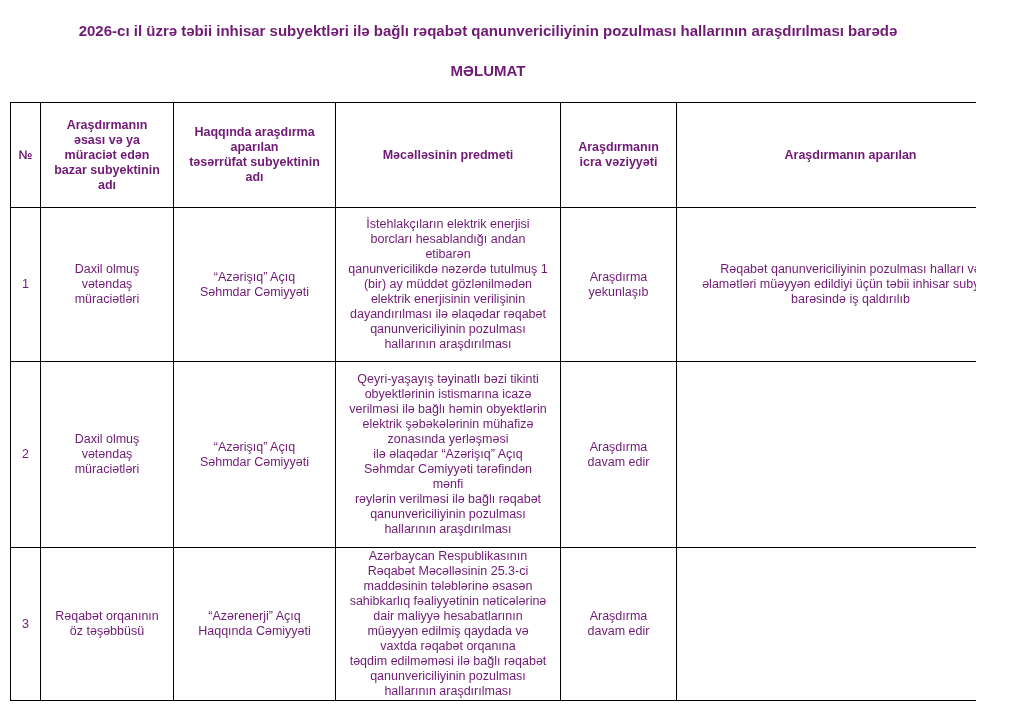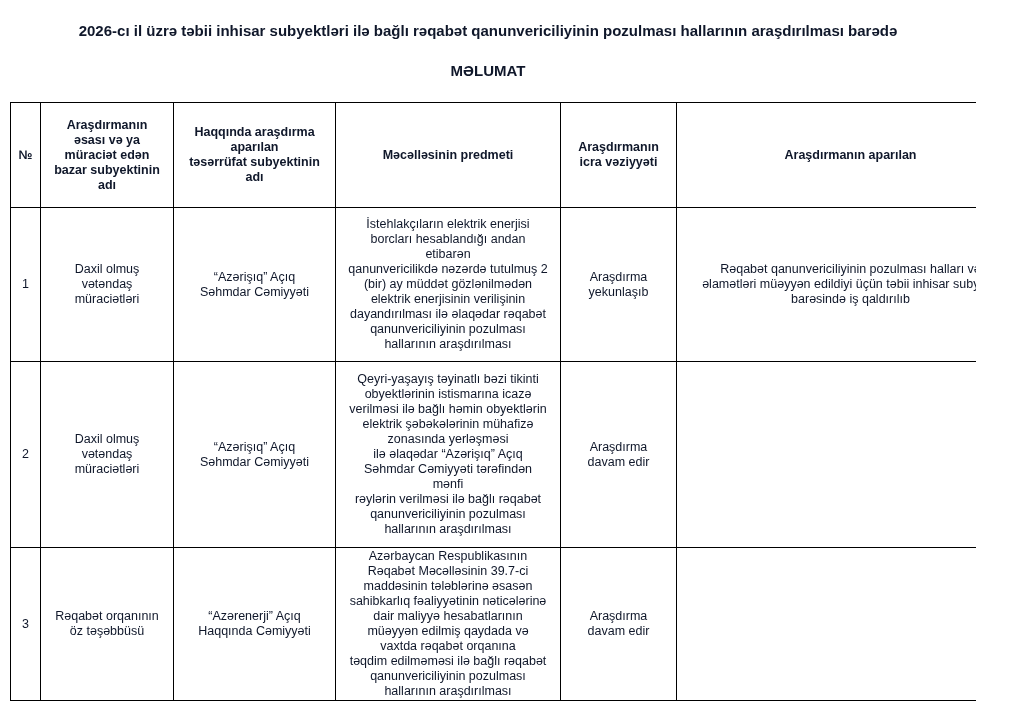--- a/index.html
+++ b/index.html
@@ -1,21 +1,21 @@
 <!DOCTYPE html>
 <html><head>
 <meta charset="utf-8">
 <style>
   html, body { margin: 0; padding: 0; background: #ffffff; }
   .doc {
     position: relative;
     width: 976px;
     height: 712px;
     background: #ffffff;
-    color: #0f172a;
+    color: #701a75;
     font-family: "Liberation Sans", sans-serif;
     overflow: hidden;
   }
   .title-block { padding-top: 22px; text-align: center; }
   .title-line {
     font-size: 15px;
     font-weight: bold;
     line-height: 18px;
   }
   .title-line.sub { margin-top: 22px; }
@@ -86,21 +86,21 @@
       <tr class="r1">
         <td class="no-top">1</td>
         <td>Daxil olmuş
 vətəndaş
 müraciətləri</td>
         <td>“Azərişıq” Açıq
 Səhmdar Cəmiyyəti</td>
         <td>İstehlakçıların elektrik enerjisi
 borcları hesablandığı andan
 etibarən
-qanunvericilikdə nəzərdə tutulmuş 2
+qanunvericilikdə nəzərdə tutulmuş 1
 (bir) ay müddət gözlənilmədən
 elektrik enerjisinin verilişinin
 dayandırılması ilə əlaqədar rəqabət
 qanunvericiliyinin pozulması
 hallarının araşdırılması</td>
         <td>Araşdırma
 yekunlaşıb</td>
         <td>Rəqabət qanunvericiliyinin pozulması halları və
 əlamətləri müəyyən edildiyi üçün təbii inhisar subyekti
 barəsində iş qaldırılıb</td>
@@ -127,21 +127,21 @@
 davam edir</td>
         <td></td>
       </tr>
       <tr class="r3">
         <td>3</td>
         <td>Rəqabət orqanının
 öz təşəbbüsü</td>
         <td>“Azərenerji” Açıq
 Haqqında Cəmiyyəti</td>
         <td>Azərbaycan Respublikasının
-Rəqabət Məcəlləsinin 39.7-ci
+Rəqabət Məcəlləsinin 25.3-ci
 maddəsinin tələblərinə əsasən
 sahibkarlıq fəaliyyətinin nəticələrinə
 dair maliyyə hesabatlarının
 müəyyən edilmiş qaydada və
 vaxtda rəqabət orqanına
 təqdim edilməməsi ilə bağlı rəqabət
 qanunvericiliyinin pozulması
 hallarının araşdırılması</td>
         <td>Araşdırma
 davam edir</td>

